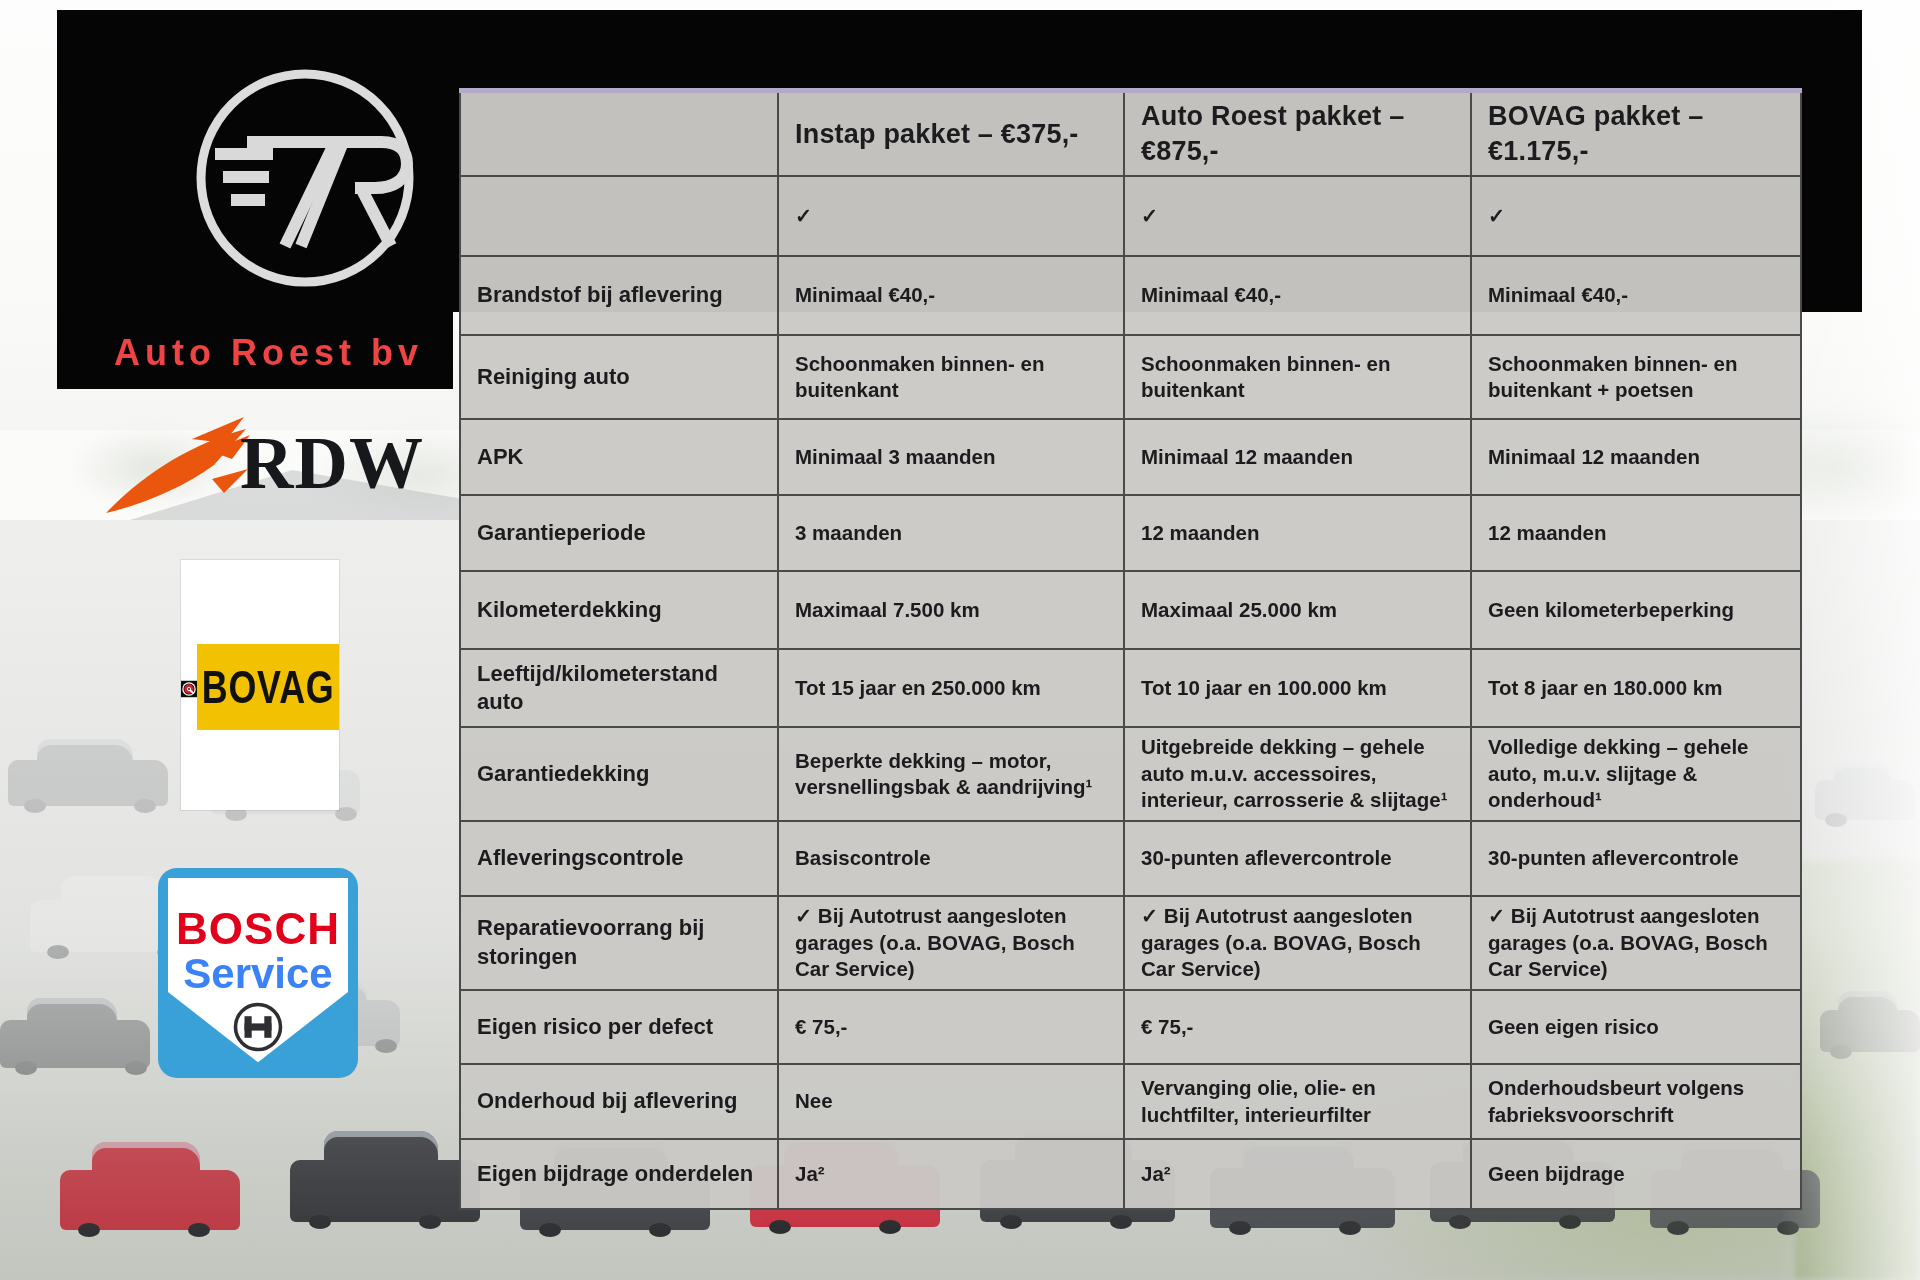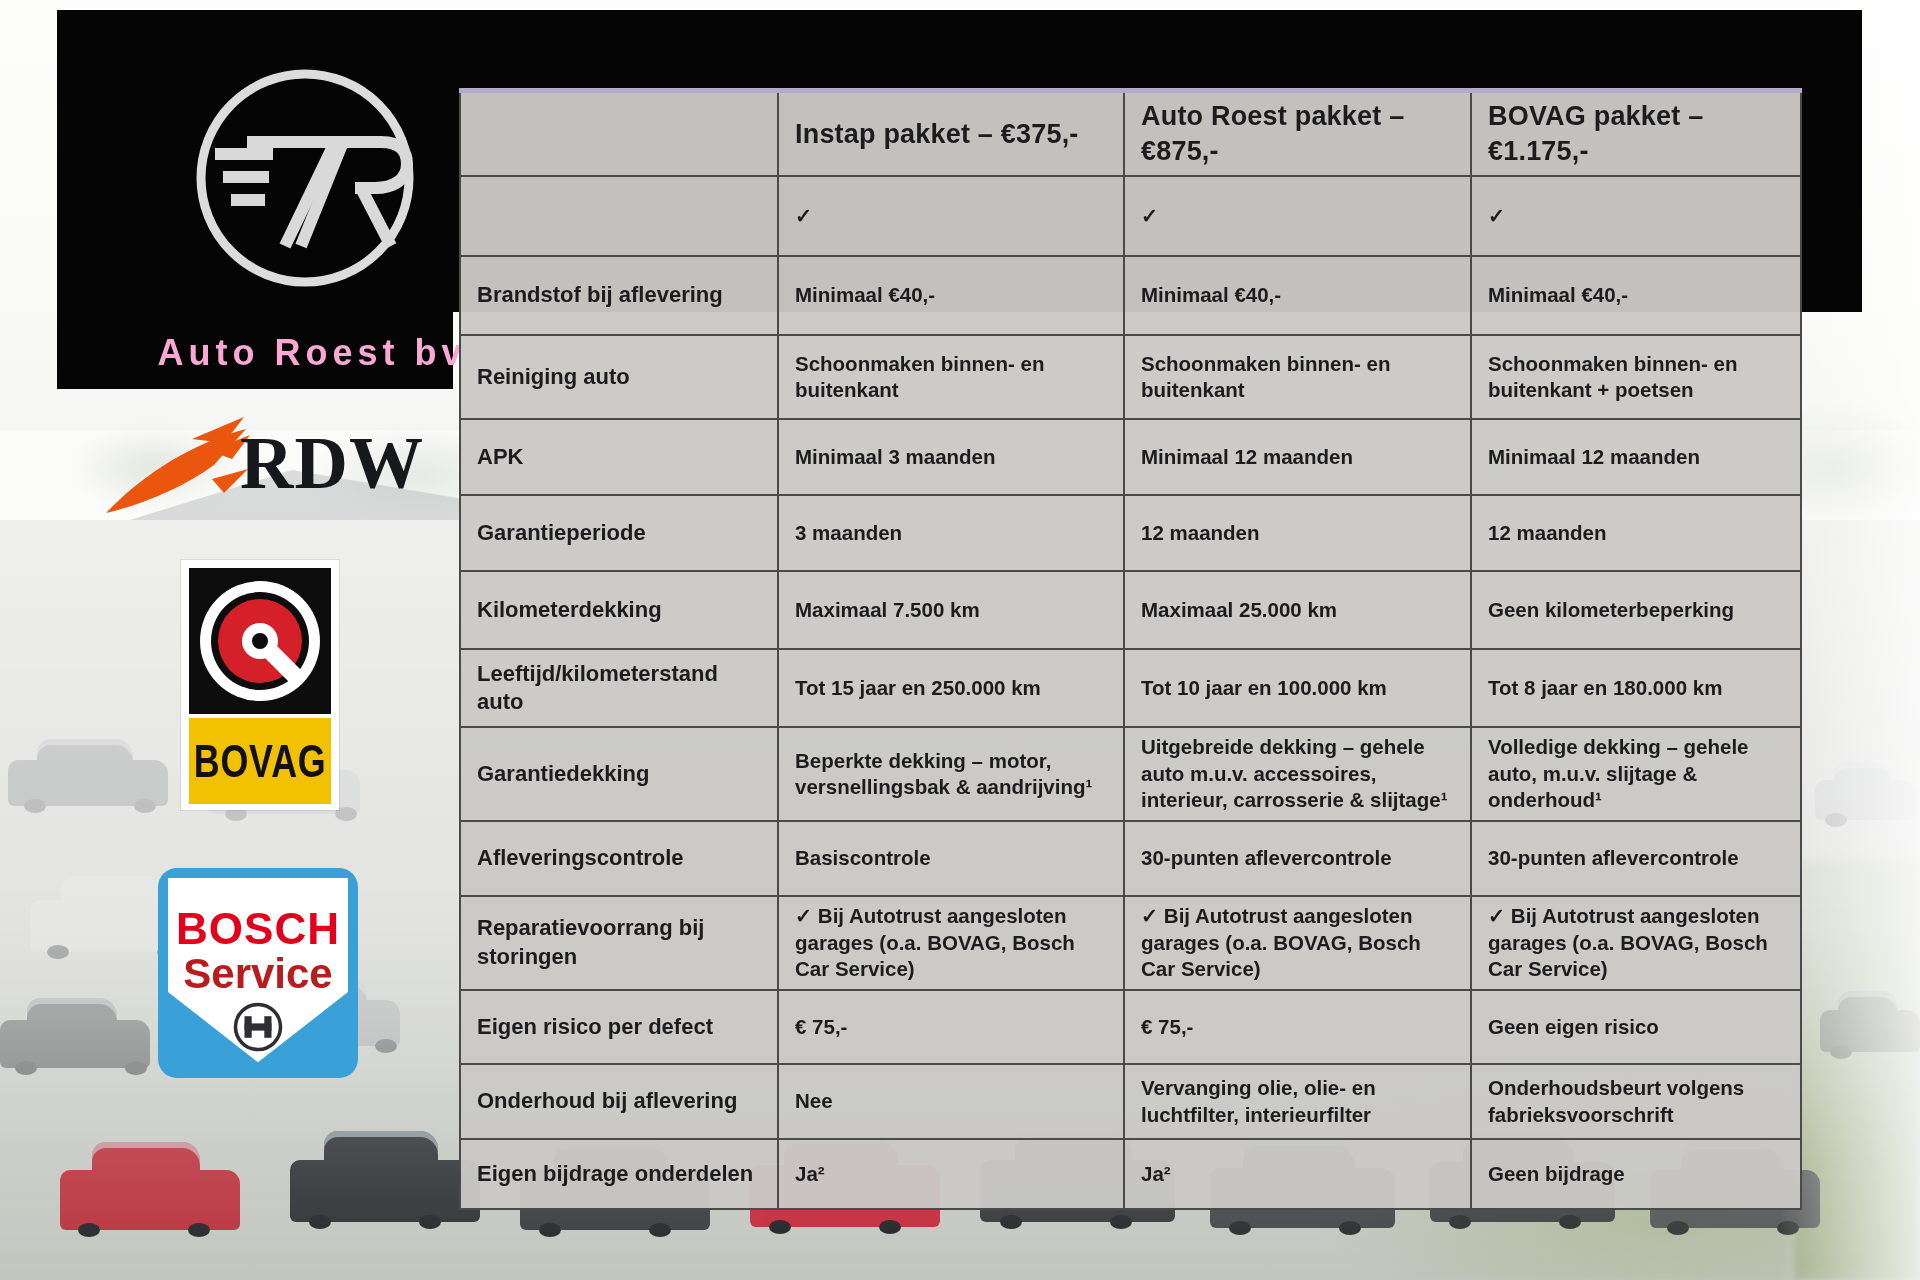--- a/index.html
+++ b/index.html
@@ -35,38 +35,38 @@
        background:#15161a;box-shadow:110px 0 0 #15161a;}
   .wash{position:absolute;inset:0;
        background:linear-gradient(180deg,rgba(255,255,255,.72) 0%,rgba(255,255,255,.62) 45%,
                   rgba(255,255,255,.48) 72%,rgba(255,255,255,.12) 90%,rgba(255,255,255,0) 100%);}
   .washright{position:absolute;right:0;top:0;width:140px;height:100%;
        background:linear-gradient(90deg,rgba(255,255,255,0),rgba(255,255,255,.75));}
   
   .banner{position:absolute;left:57px;top:10px;width:1805px;height:302px;background:#050505;}
   .logo-box{position:absolute;left:57px;top:10px;width:396px;height:379px;background:#050505;}
   .logo-circle{position:absolute;left:128px;top:48px;}
-  .company{position:absolute;left:57px;top:322px;width:396px;text-align:center;
-       color:#f9a8d4;font-size:36px;font-weight:bold;letter-spacing:5px;}
+  .company{position:absolute;left:57px;top:322px;width:396px;
+       color:#ef4444;font-size:36px;font-weight:bold;letter-spacing:5px;}
   
   .rdw{position:absolute;left:100px;top:415px;width:310px;height:105px;}
   .rdw .word{position:absolute;left:140px;top:6px;font-family:"Liberation Serif",serif;
        font-size:74px;font-weight:600;color:#17181c;letter-spacing:1px;}
   .bovag{position:absolute;left:181px;top:560px;width:158px;height:250px;background:#ffffff;
-       box-shadow:0 0 0 1px rgba(0,0,0,.08);display:flex;flex-direction:column;align-items:center;}
+       box-shadow:0 0 0 1px rgba(0,0,0,.08);display:flex;align-items:center;}
   .bovag .band{width:142px;height:86px;margin-top:4px;background:#f2c101;display:flex;
        align-items:center;justify-content:center;}
   .bovag .band span{font-size:46px;font-weight:bold;color:#111;transform:scaleX(.78);letter-spacing:1px;}
   .bosch{position:absolute;left:158px;top:868px;width:200px;height:210px;background:#3aa0d8;
        border-radius:19px;}
   .bosch .shield{position:absolute;left:10px;top:10px;right:10px;bottom:10px;background:#ffffff;
        clip-path:polygon(0 0,100% 0,100% 60%,50% 97%,0 60%);
        display:flex;flex-direction:column;align-items:center;}
   .bosch .l1{margin-top:26px;font-size:44px;font-weight:bold;color:#e2001a;letter-spacing:1px;}
-  .bosch .l2{font-size:42px;font-weight:bold;color:#b91c1c;margin-top:-4px;}
+  .bosch .l2{font-size:42px;font-weight:bold;color:#3b82f6;margin-top:-4px;}
   .bosch svg{margin-top:2px;}
   
   .tbl-wrap{position:absolute;left:459px;top:88px;width:1184px;}
   table.pkg{border-collapse:collapse;table-layout:fixed;width:1341px;
        border-top:5px solid #b5a9c9;}
   table.pkg th,table.pkg td{
        border:2px solid #4a4a4a;background:rgba(202,201,198,.96);
        color:#1c1c1e;text-align:left;vertical-align:middle;
        padding:6px 18px 6px 16px;font-weight:bold;line-height:1.3;}
   table.pkg thead th{font-size:27px;letter-spacing:.2px;}

